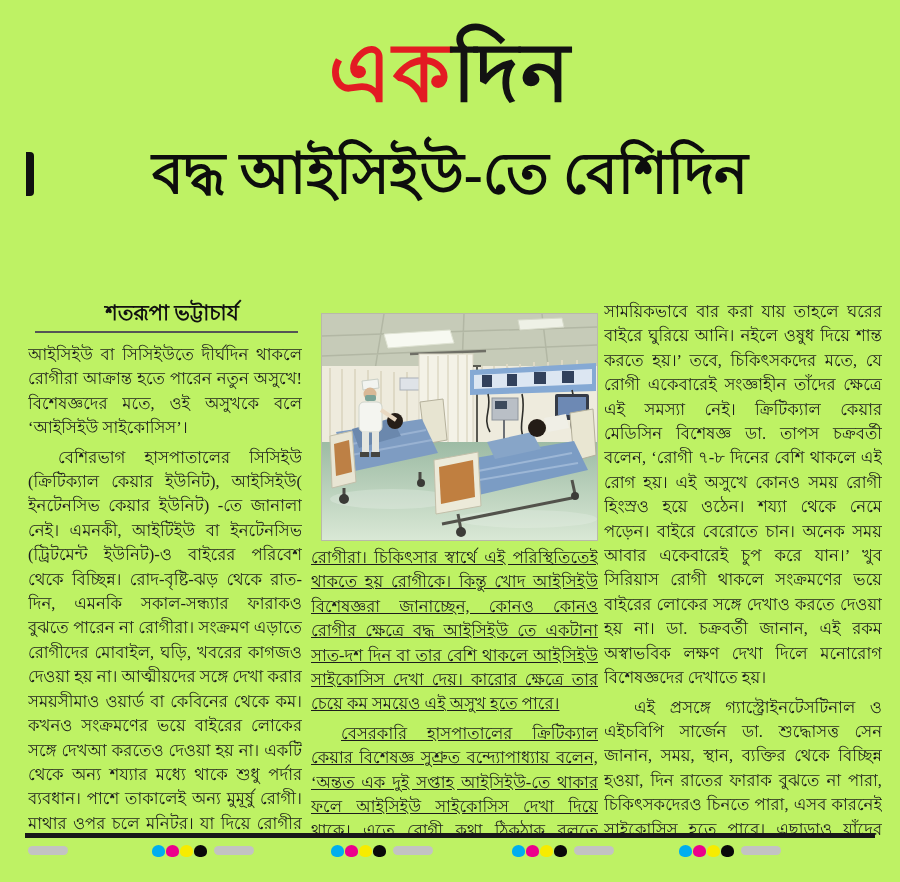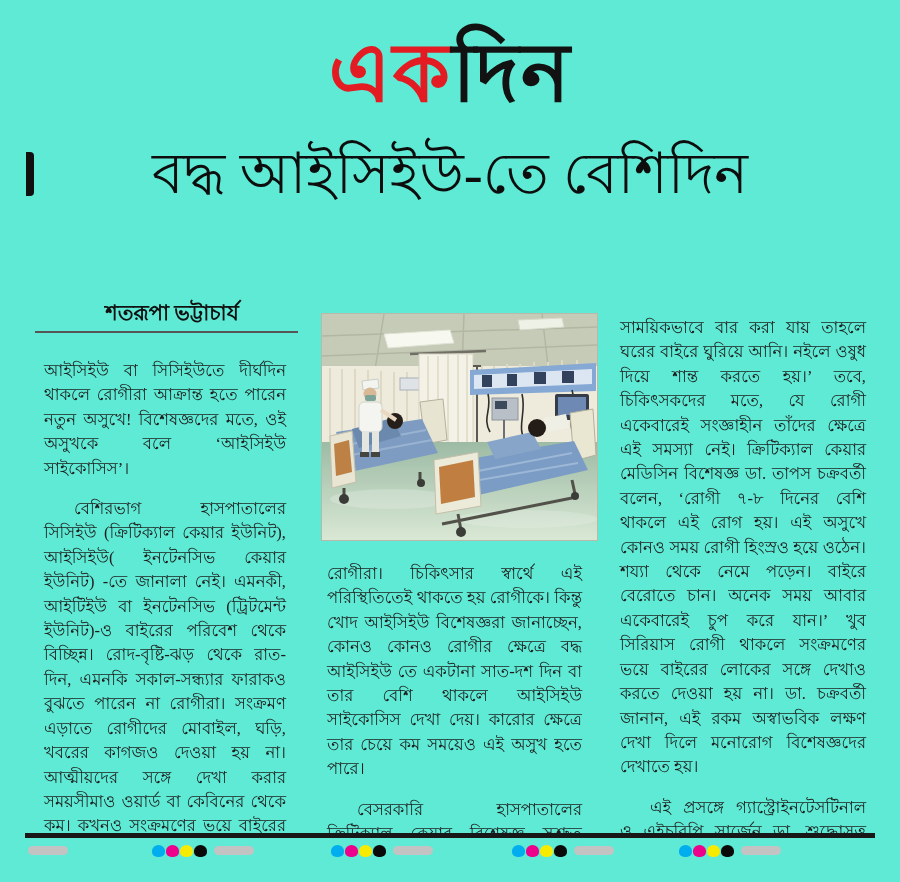--- a/index.html
+++ b/index.html
@@ -1,20 +1,20 @@
 <!DOCTYPE html>
 <html><head>
 <meta charset="utf-8">
 <style>
   html, body { margin:0; padding:0; background:#ffffff; }
   .page {
     position: relative;
     width: 900px;
     height: 882px;
-    background: #5eead4;
+    background: #bef264;
     overflow: hidden;
     font-family: "Liberation Serif", serif;
   }
 
   
   .masthead {
     position: absolute;
     top: 26px; left: 0; width: 100%;
     text-align: center;
     font-size: 82px;
@@ -22,21 +22,21 @@
     letter-spacing: 2px;
     line-height: 96px;
     white-space: nowrap;
   }
 
   
   .headline {
     position: absolute;
     top: 136px; left: 20px; width: 860px;
     text-align: center;
-    font-weight: normal;
+    font-weight: bold;
     color: #0d0d0d;
     font-size: 57px;
     line-height: 76px;
   }
 
   
   .byline {
     position: absolute;
     top: 297px; left: 35px; width: 274px;
     text-align: center;
@@ -51,24 +51,24 @@
   }
 
   
   .col {
     position: absolute;
     font-size: 16.5px;
     line-height: 24.4px;
     color: #1d1d1d;
     text-align: justify;
   }
-  .col p { margin: 16px; }
+  .col p { margin: 0; }
   .col p.indent { text-indent: 30px; margin-top: 5px; }
   .col1 { left: 28px;  top: 343px; width: 274px; height: 492px; overflow: hidden; }
-  .col2 { left: 311px; top: 546px; width: 287px; height: 290px; overflow: hidden; }
+  .col2 { left: 311px; top: 546px; width: 287px; height: 290px; overflow: hidden; text-decoration: underline; }
   .col3 { left: 604px; top: 300px; width: 278px; height: 536px; overflow: hidden; }
 
   
   .photo {
     position: absolute;
     left: 322px; top: 314px; width: 275px; height: 226px;
     outline: 1px solid #b9b9a9;
     background: #dfe2d4;
   }
   .photo svg { display: block; }

